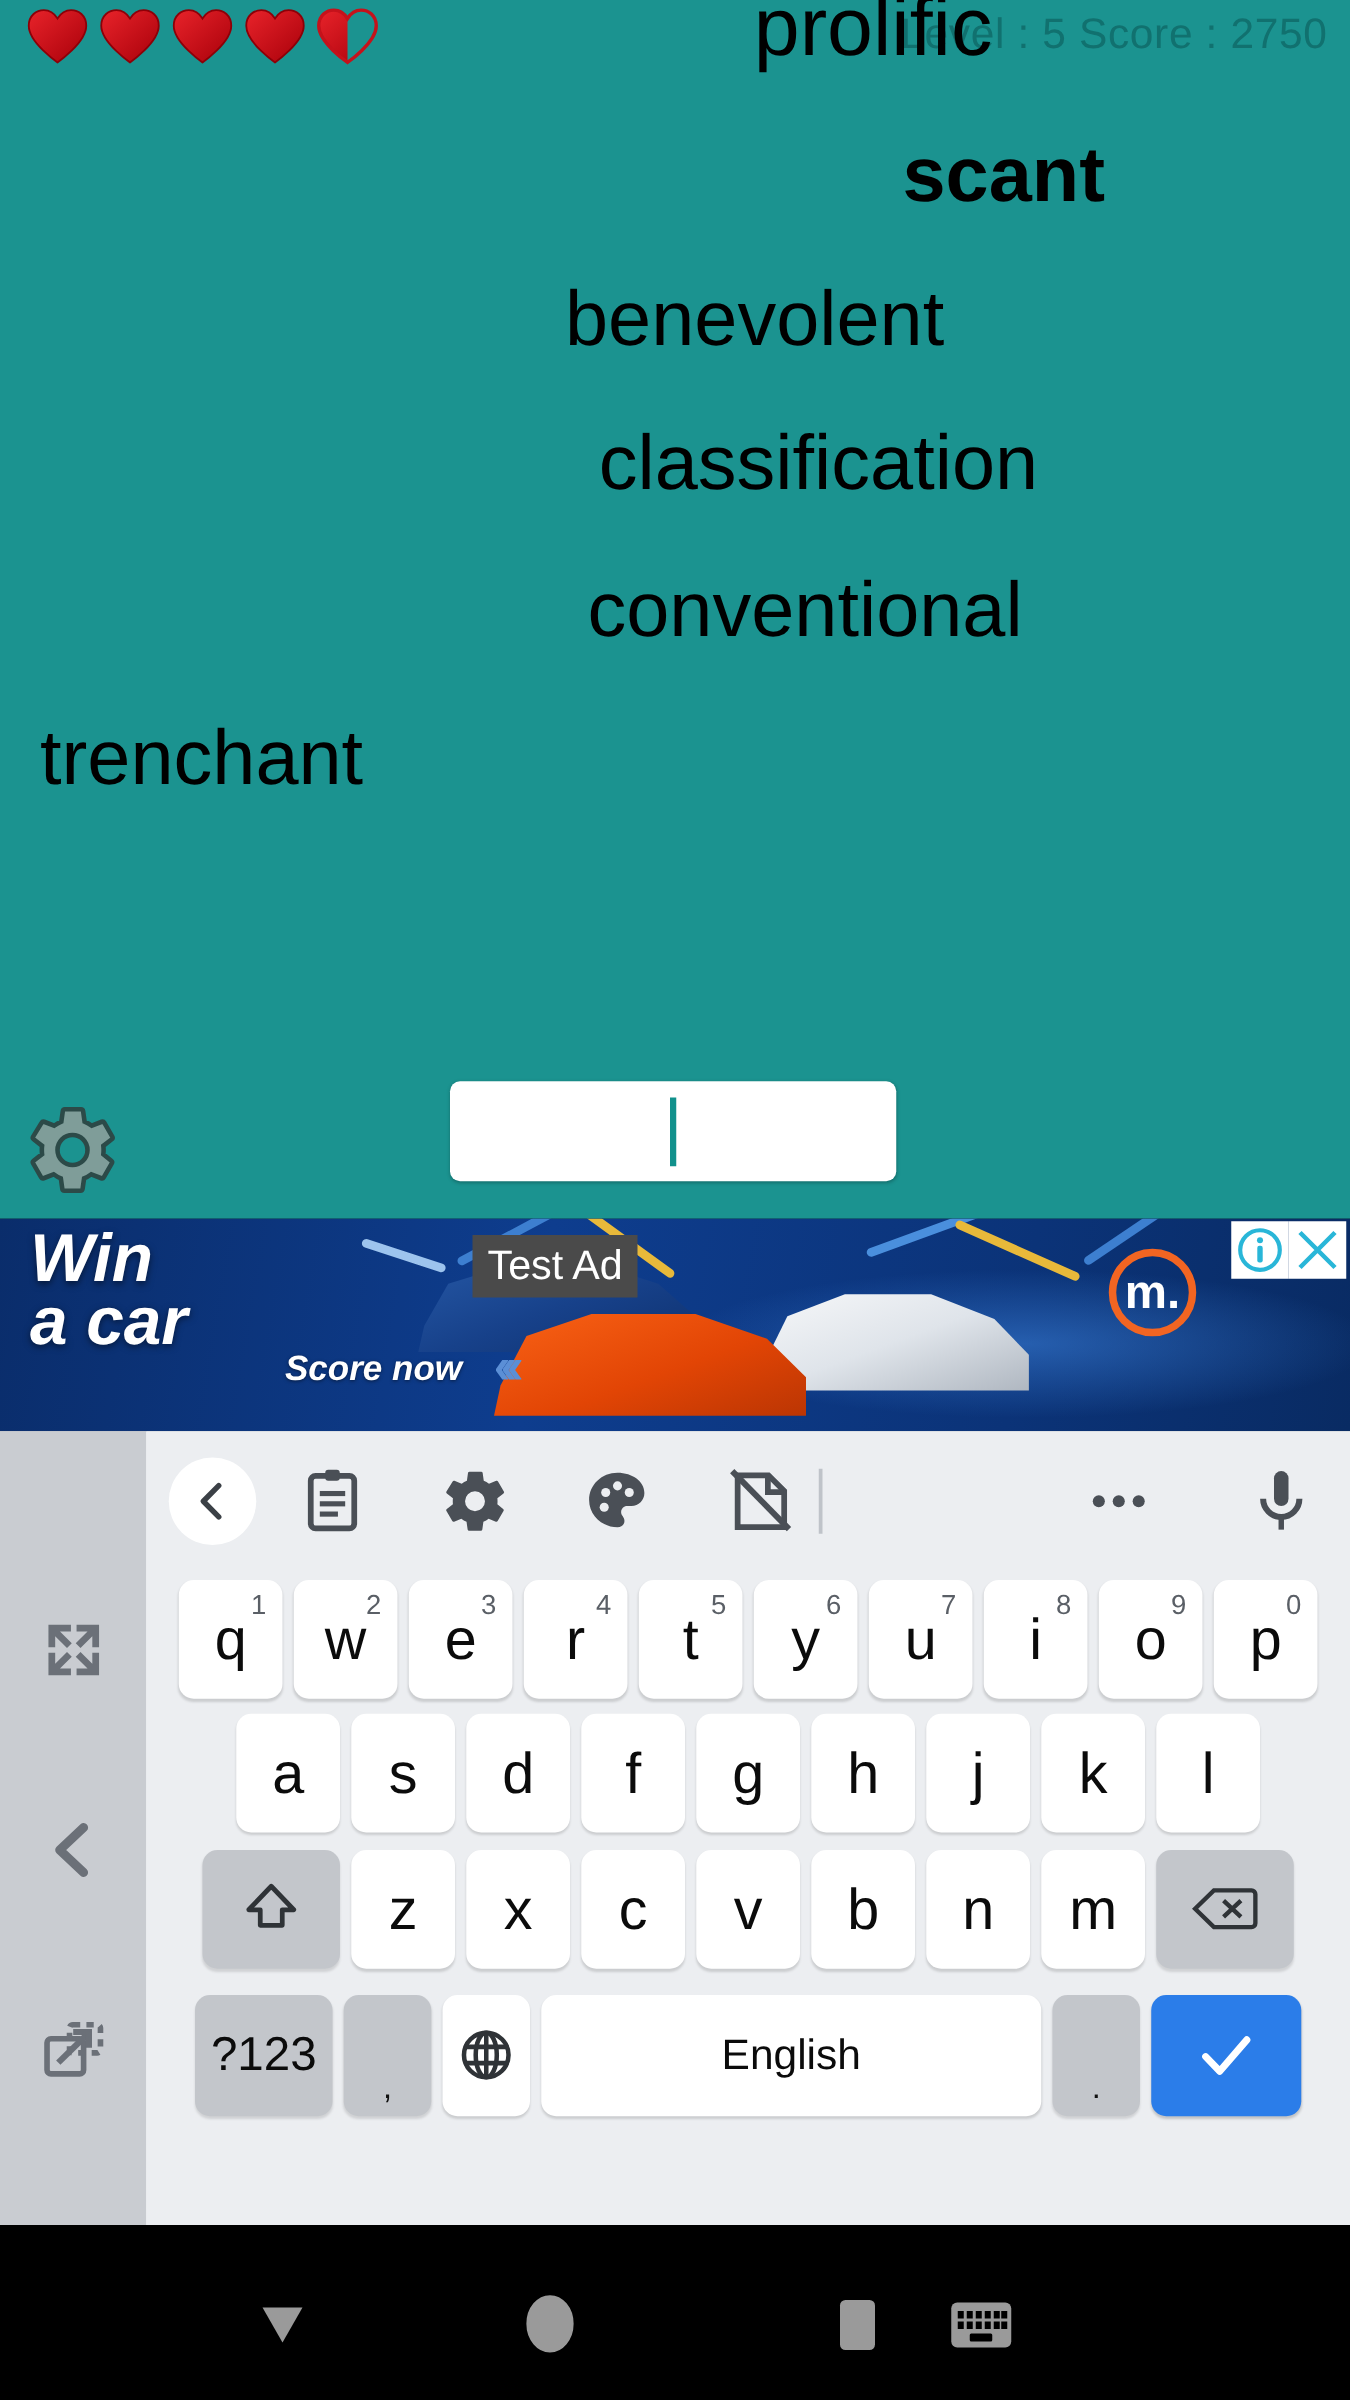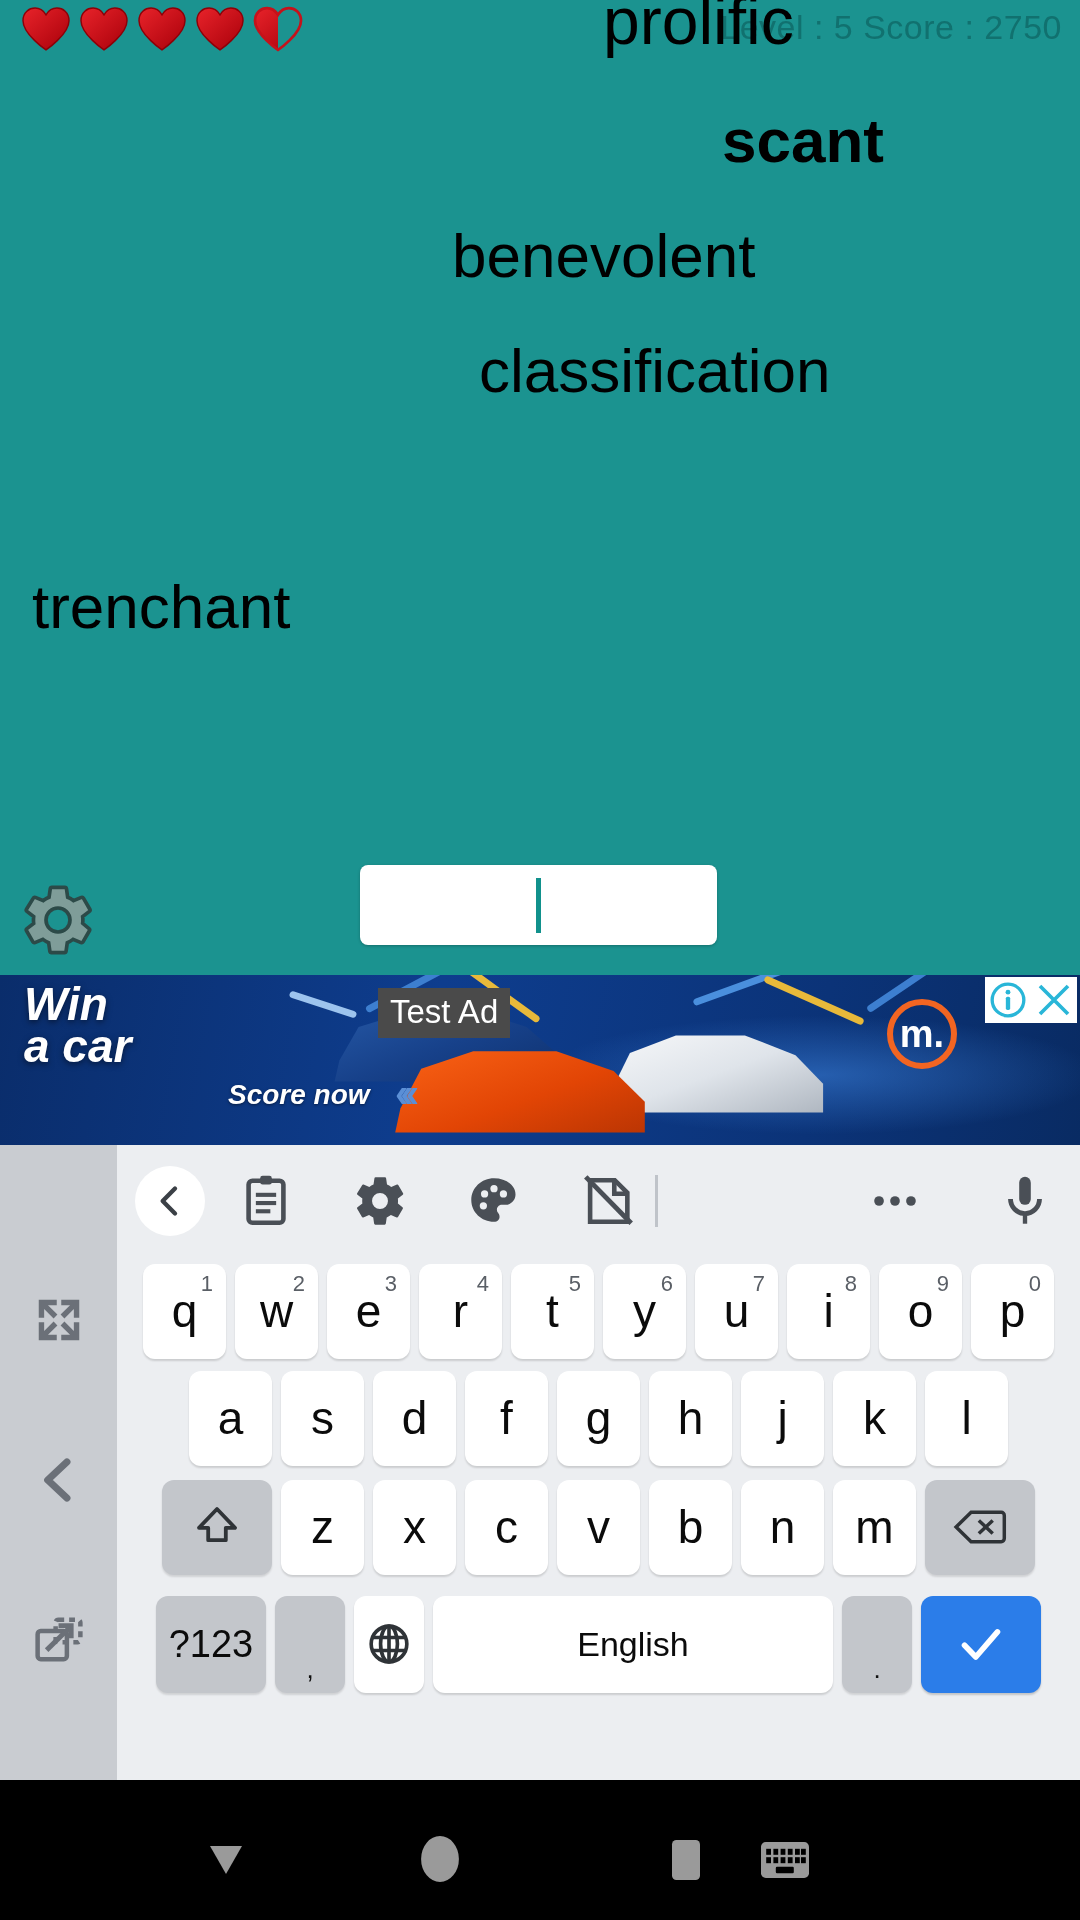--- a/index.html
+++ b/index.html
@@ -57,21 +57,21 @@
     overflow:hidden;
   }
   #ad .ellipse {
     position:absolute; left:540px; top:40px; width:560px; height:120px;
     background:radial-gradient(ellipse at center, rgba(60,130,220,.55) 0%, rgba(20,70,160,0) 70%);
     border-radius:50%;
   }
   #ad-headline {
     position:absolute; left:24px; top:8px;
     color:#fff; font-weight:bold; font-style:italic;
-    font-size:46px; line-height:0.92;
+    font-size:54px; line-height:0.92;
     text-shadow:0 2px 6px rgba(0,0,0,.5);
   }
   #ad-headline .l2 { display:block; }
   #ad-cta {
     position:absolute; left:228px; top:104px;
     color:#fff; font-weight:bold; font-style:italic; font-size:28px;
     text-shadow:0 1px 3px rgba(0,0,0,.5);
   }
   #ad-chev {
     position:absolute; left:395px; top:96px;
@@ -252,20 +252,21 @@
         <path d="M12 21 C12 21 1 13.5 1 7 C1 3 4 1 6.8 1 C9.2 1 11 2.6 12 4.2 C13 2.6 14.8 1 17.2 1 C20 1 23 3 23 7 C23 13.5 12 21 12 21 Z" fill="none" stroke="#c5121b" stroke-width="1.3"></path>
       </svg>
     </div>
 
     <div id="hud">Level : 5  Score : 2750</div>
 
     <div class="falling-word" style="left:603px; top:-12px; font-size:66px;">prolific</div>
     <div class="falling-word" style="left:722px; top:110px; font-size:62px;font-weight:bold;">scant</div>
     <div class="falling-word" style="left:452px; top:225px; font-size:62px;">benevolent</div>
     <div class="falling-word" style="left:479px; top:340px; font-size:62px;">classification</div>
+    <div class="falling-word" style="left:470px; top:458px; font-size:62px;">conventional</div>
     <div class="falling-word" style="left:13px; top:576px; font-size:62px;margin-left:19px;">trenchant</div>
 
     <div id="gear-btn">
       <svg width="80" height="80" viewBox="0 0 24 24">
         <path d="M19.4 13c.04-.33.06-.66.06-1s-.02-.67-.06-1l2.03-1.58a.5.5 0 00.12-.64l-1.93-3.34a.5.5 0 00-.6-.22l-2.39.96a7.3 7.3 0 00-1.73-1l-.36-2.54a.5.5 0 00-.5-.42h-3.86a.5.5 0 00-.5.42l-.36 2.54c-.63.26-1.2.6-1.73 1l-2.39-.96a.5.5 0 00-.6.22L2.55 8.78a.5.5 0 00.12.64L4.7 11c-.04.33-.06.66-.06 1s.02.67.06 1l-2.03 1.58a.5.5 0 00-.12.64l1.93 3.34a.5.5 0 00.6.22l2.39-.96c.53.4 1.1.74 1.73 1l.36 2.54a.5.5 0 00.5.42h3.86a.5.5 0 00.5-.42l.36-2.54c.63-.26 1.2-.6 1.73-1l2.39.96a.5.5 0 00.6-.22l1.93-3.34a.5.5 0 00-.12-.64L19.4 13zM12 15.6A3.6 3.6 0 1112 8.4a3.6 3.6 0 010 7.2z" fill="#7f9d99" stroke="#2c4a48" stroke-width="1.1"></path>
       </svg>
     </div>
 
     <div id="answer-box">
       <span class="val"></span>

